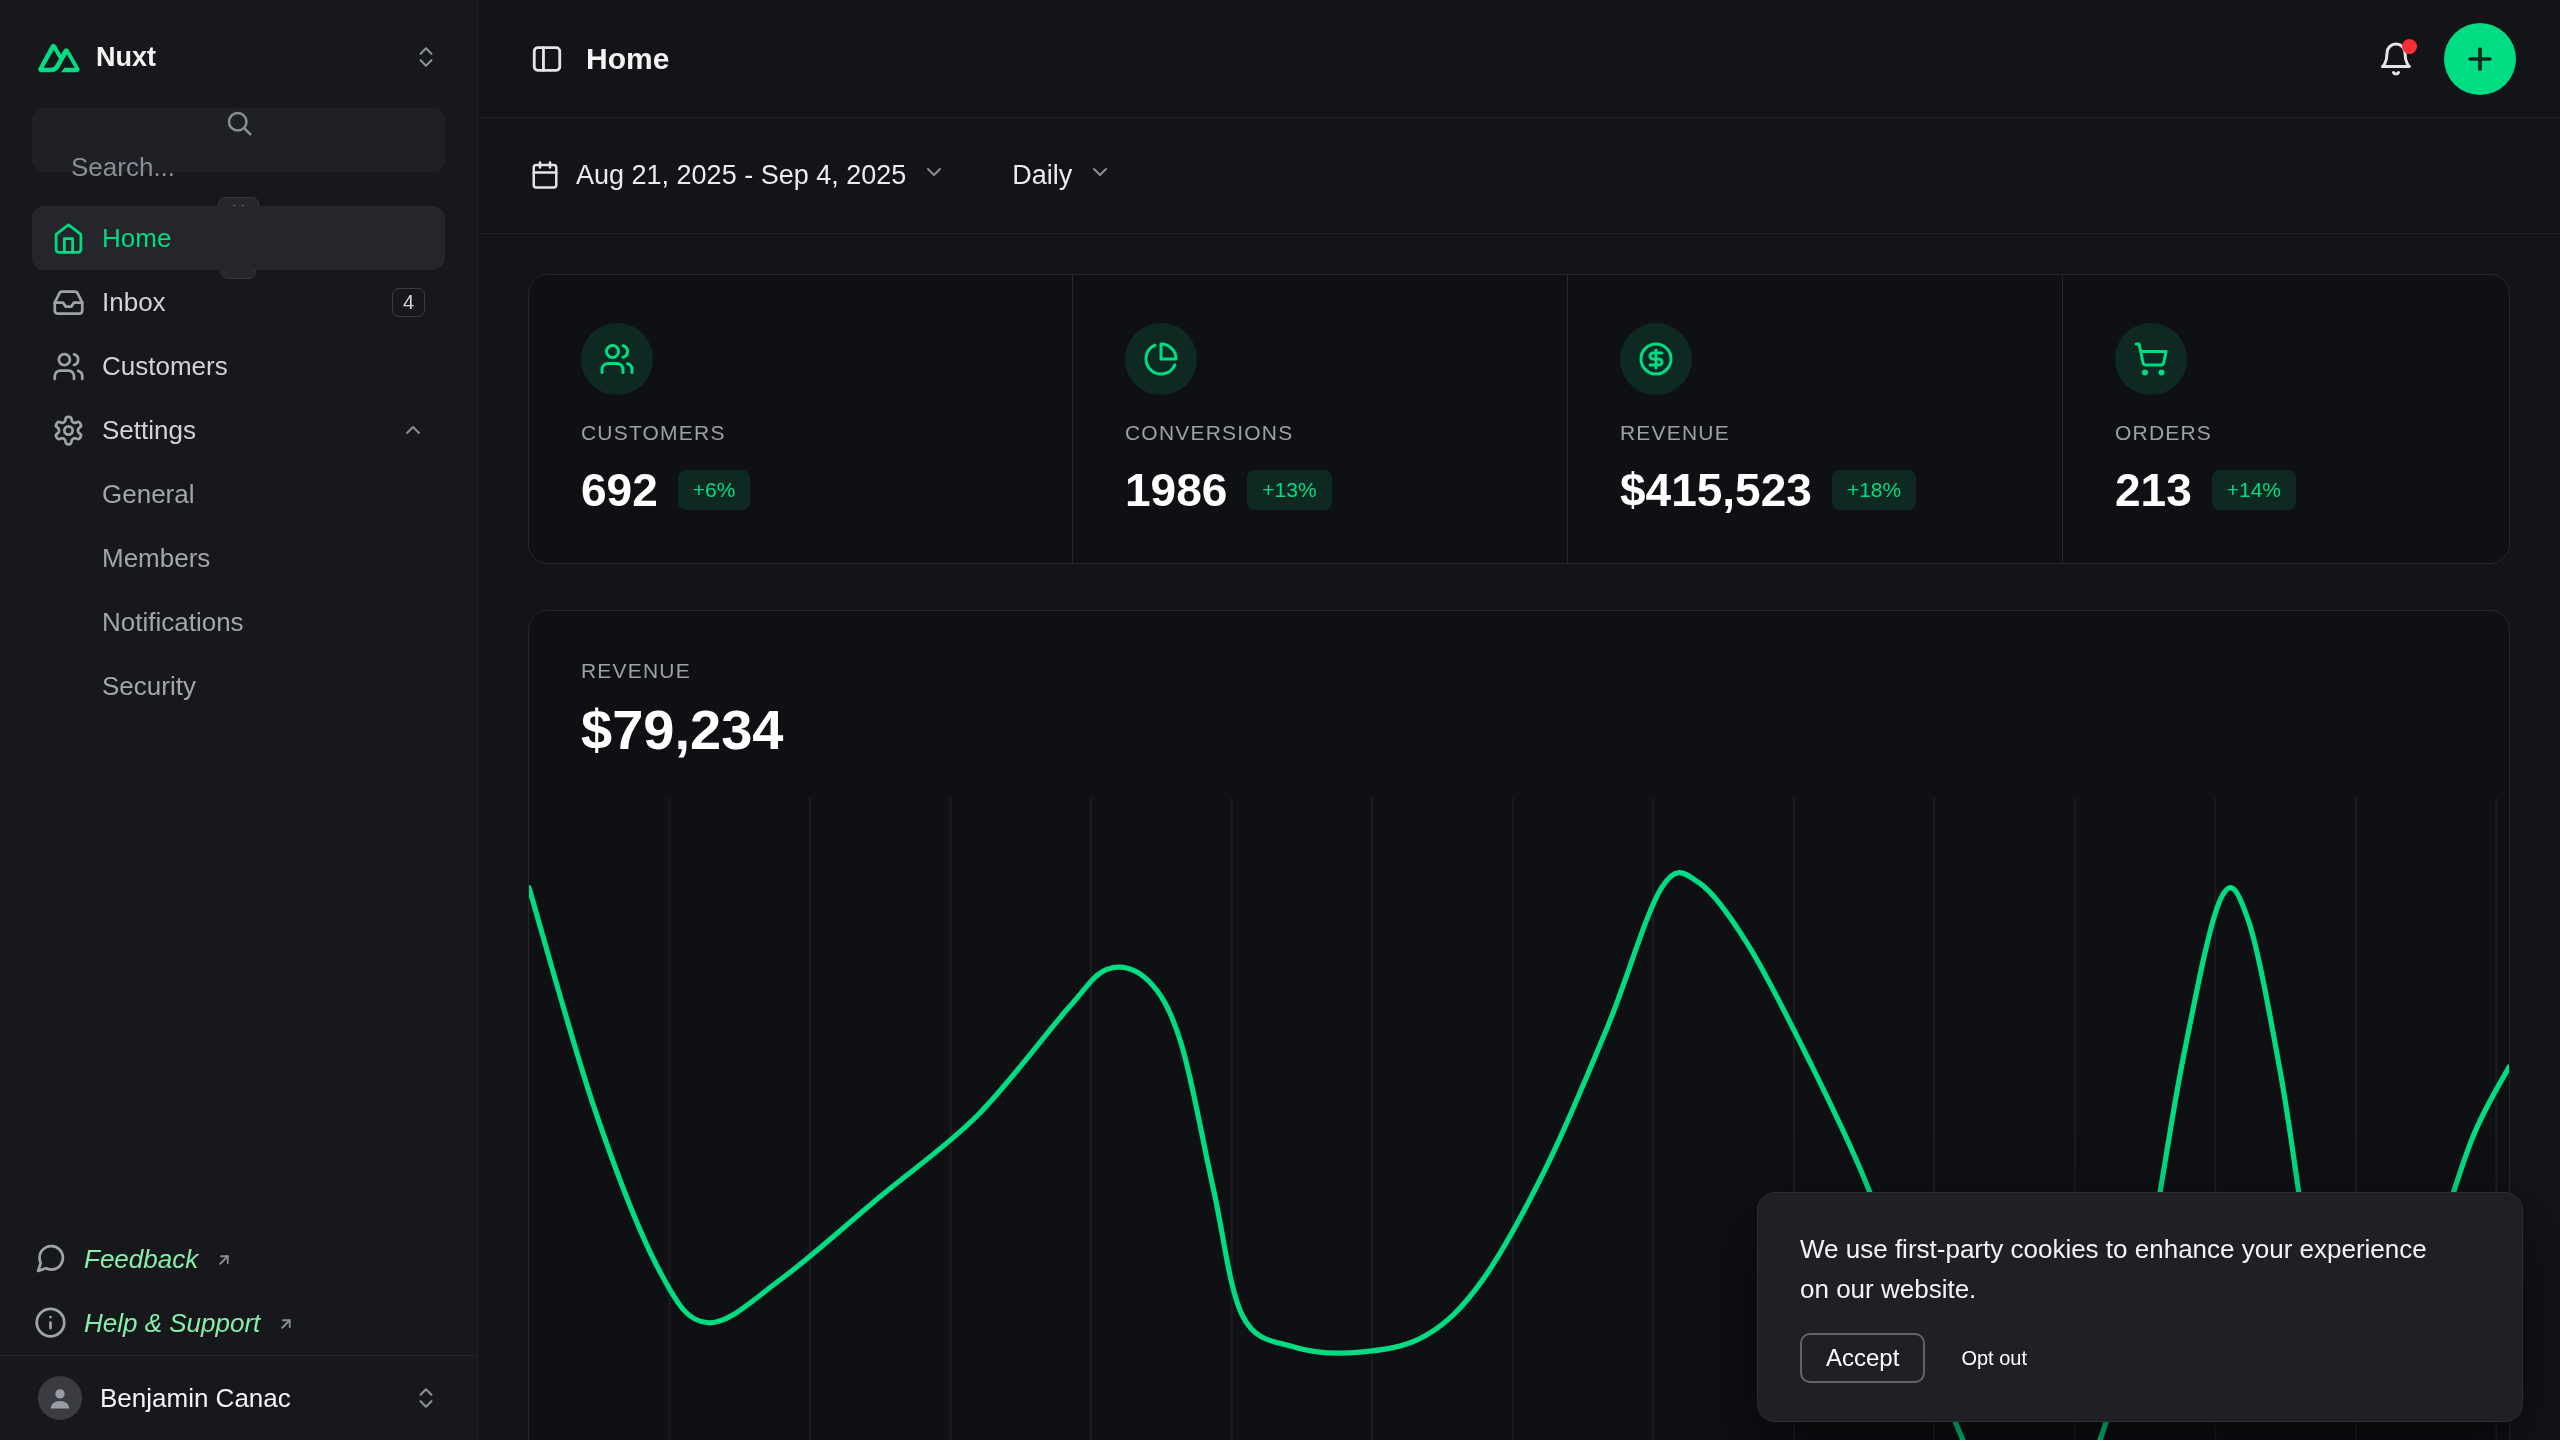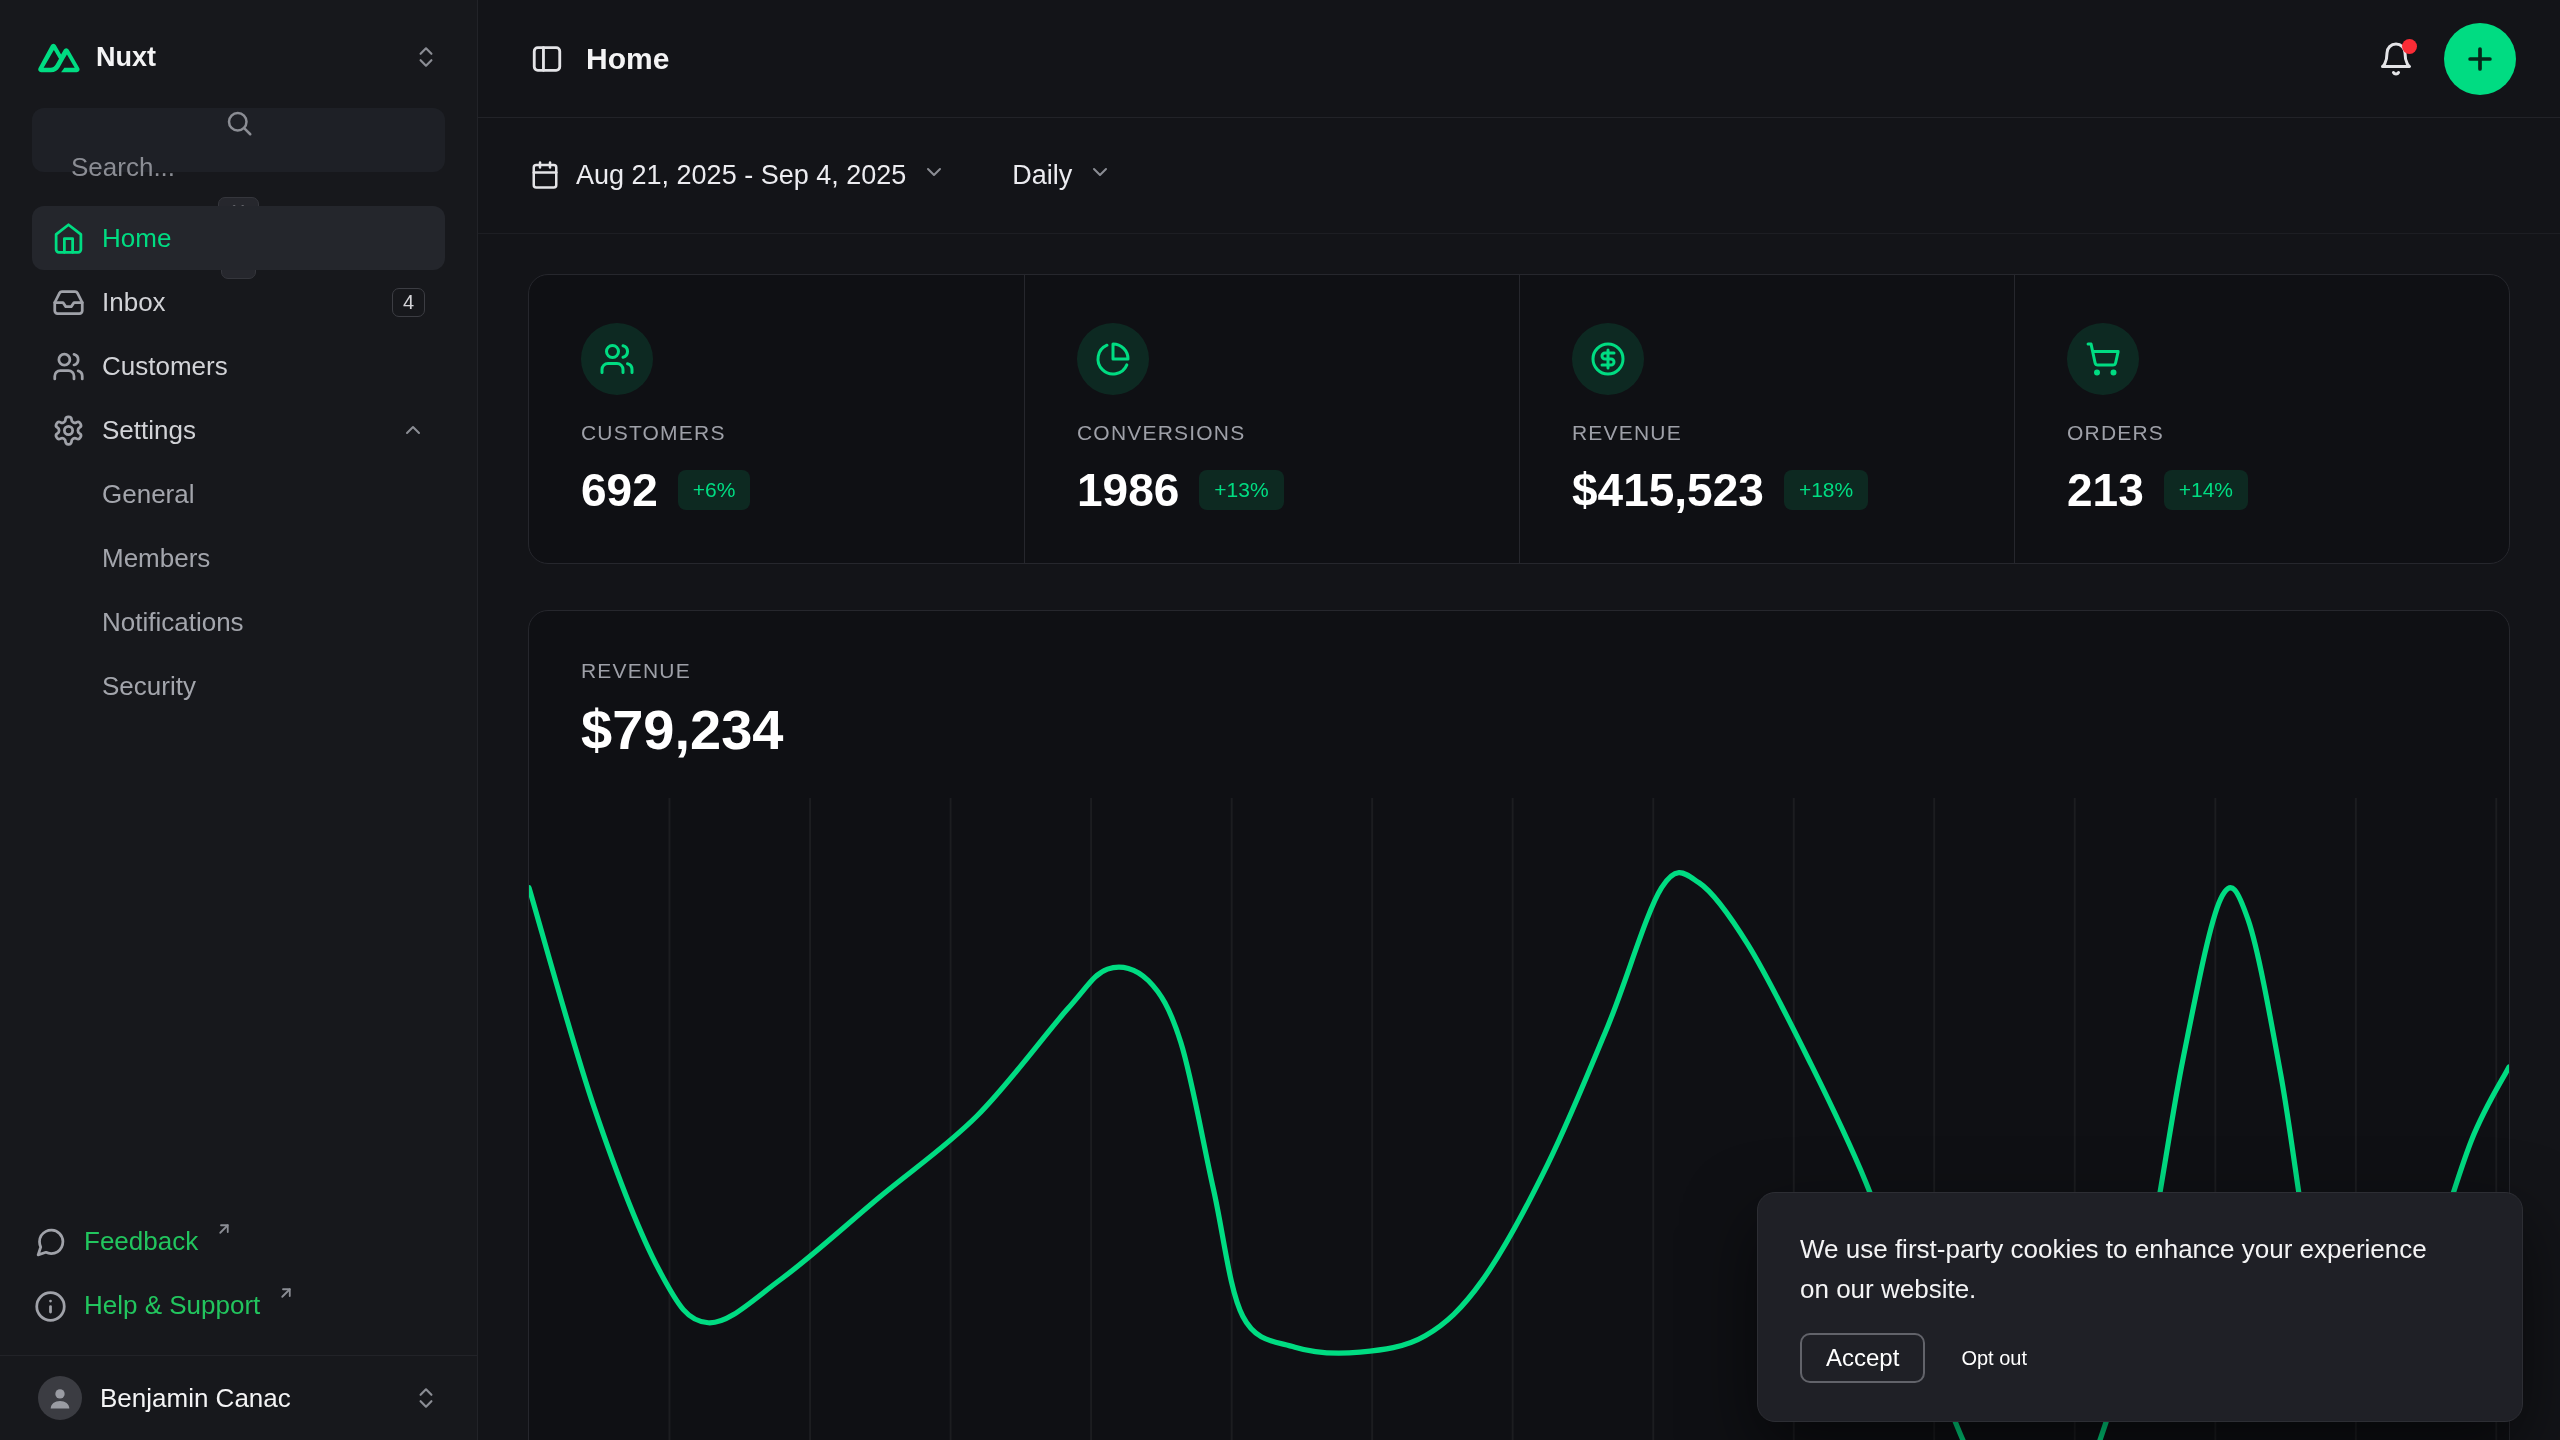--- a/index.html
+++ b/index.html
@@ -30,22 +30,22 @@
   .nav-item{ height:64px; border-radius:12px; display:flex; align-items:center; gap:17px;
     padding:0 20px; font-size:26px; color:#d2d3d7; cursor:pointer; }
   .nav-item .nicon{ color:var(--muted); display:flex; }
   .nav-item.active{ background:#24262c; color:var(--green); }
   .nav-item.active .nicon{ color:var(--green); }
   .count-badge{ margin-left:auto; font-size:20px; color:#d4d4d8; border:1px solid #3c3d43;
     border-radius:7px; padding:2px 10px; }
   .chev-right{ margin-left:auto; color:var(--dim); display:flex; }
   .nav-children .nav-item{ padding-left:70px; color:#a3a5ac; }
   .sb-footer{ margin:0 32px 16px; }
-  .f-item{ height:64px; display:flex; align-items:flex-start; gap:17px; font-size:26px;
-    color:#22c55e; cursor:pointer; padding:15px 2px 0; }
+  .f-item{ height:64px; display:flex; align-items:flex-end; gap:17px; font-size:26px;
+    color:#86efac; cursor:pointer; padding:15px 2px 0;font-style:italic; }
   .f-item .nicon{ color:var(--muted); display:flex; }
   .ext{ color:var(--dim); display:flex; transform:translateY(-6px); }
   .user-row{ border-top:1px solid #222328; padding:20px 38px; display:flex; align-items:center;
     gap:18px; font-size:26px; font-weight:500; color:#f4f4f5; cursor:pointer; }
   .avatar{ width:44px; height:44px; border-radius:50%; background:#3b3c42; display:flex;
     align-items:center; justify-content:center; color:#9a9ca3; overflow:hidden; }
 
   
   .main{ flex:1; height:1440px; display:flex; flex-direction:column; min-width:0; background:#131418;}
   .topbar{ height:118px; min-height:118px; border-bottom:1px solid #222328; display:flex;
@@ -62,21 +62,21 @@
     padding:0 52px; border-bottom:1px solid #1d1e23; }
   .tool-btn{ display:flex; align-items:flex-start; gap:16px; background:none; border:none;
     font-family:inherit; font-size:27px; font-weight:500; color:#ececf0; cursor:pointer; }
   .tool-btn .cicon{ color:#e4e4e7; display:flex; }
   .tool-btn .dchev{ color:var(--dim); display:flex; }
 
   .content{ flex:1; min-height:0; padding:40px 50px 0; }
   .stats-card{ display:grid; grid-template-columns:repeat(4,1fr); background:#0f1014;
     border:1px solid #26272d; border-radius:20px; }
   .stat{ padding:48px 52px 46px; }
-  .stat + .stat{ border-left:1px solid #26272d; }
+  .stat + .stat{ border-left:1px solid #26272d;margin-left:48px; }
   .stat-icon{ width:72px; height:72px; border-radius:50%; background:rgba(0,220,130,0.13);
     color:var(--green); display:flex; align-items:center; justify-content:center; margin-bottom:26px; }
   .stat-label{ font-size:21px; letter-spacing:1.2px; color:#9ea0a8; font-weight:500; margin-bottom:18px; }
   .stat-row{ display:flex; align-items:center; gap:20px; }
   .stat-value{ font-size:46px; font-weight:700; color:#ffffff; }
   .delta-badge{ font-size:21px; font-weight:500; color:var(--green); background:rgba(0,220,130,0.12);
     border-radius:8px; padding:8px 15px; }
 
   .revenue-card{ margin-top:46px; background:#0f1014; border:1px solid #26272d; border-radius:20px;
     overflow:hidden; }

